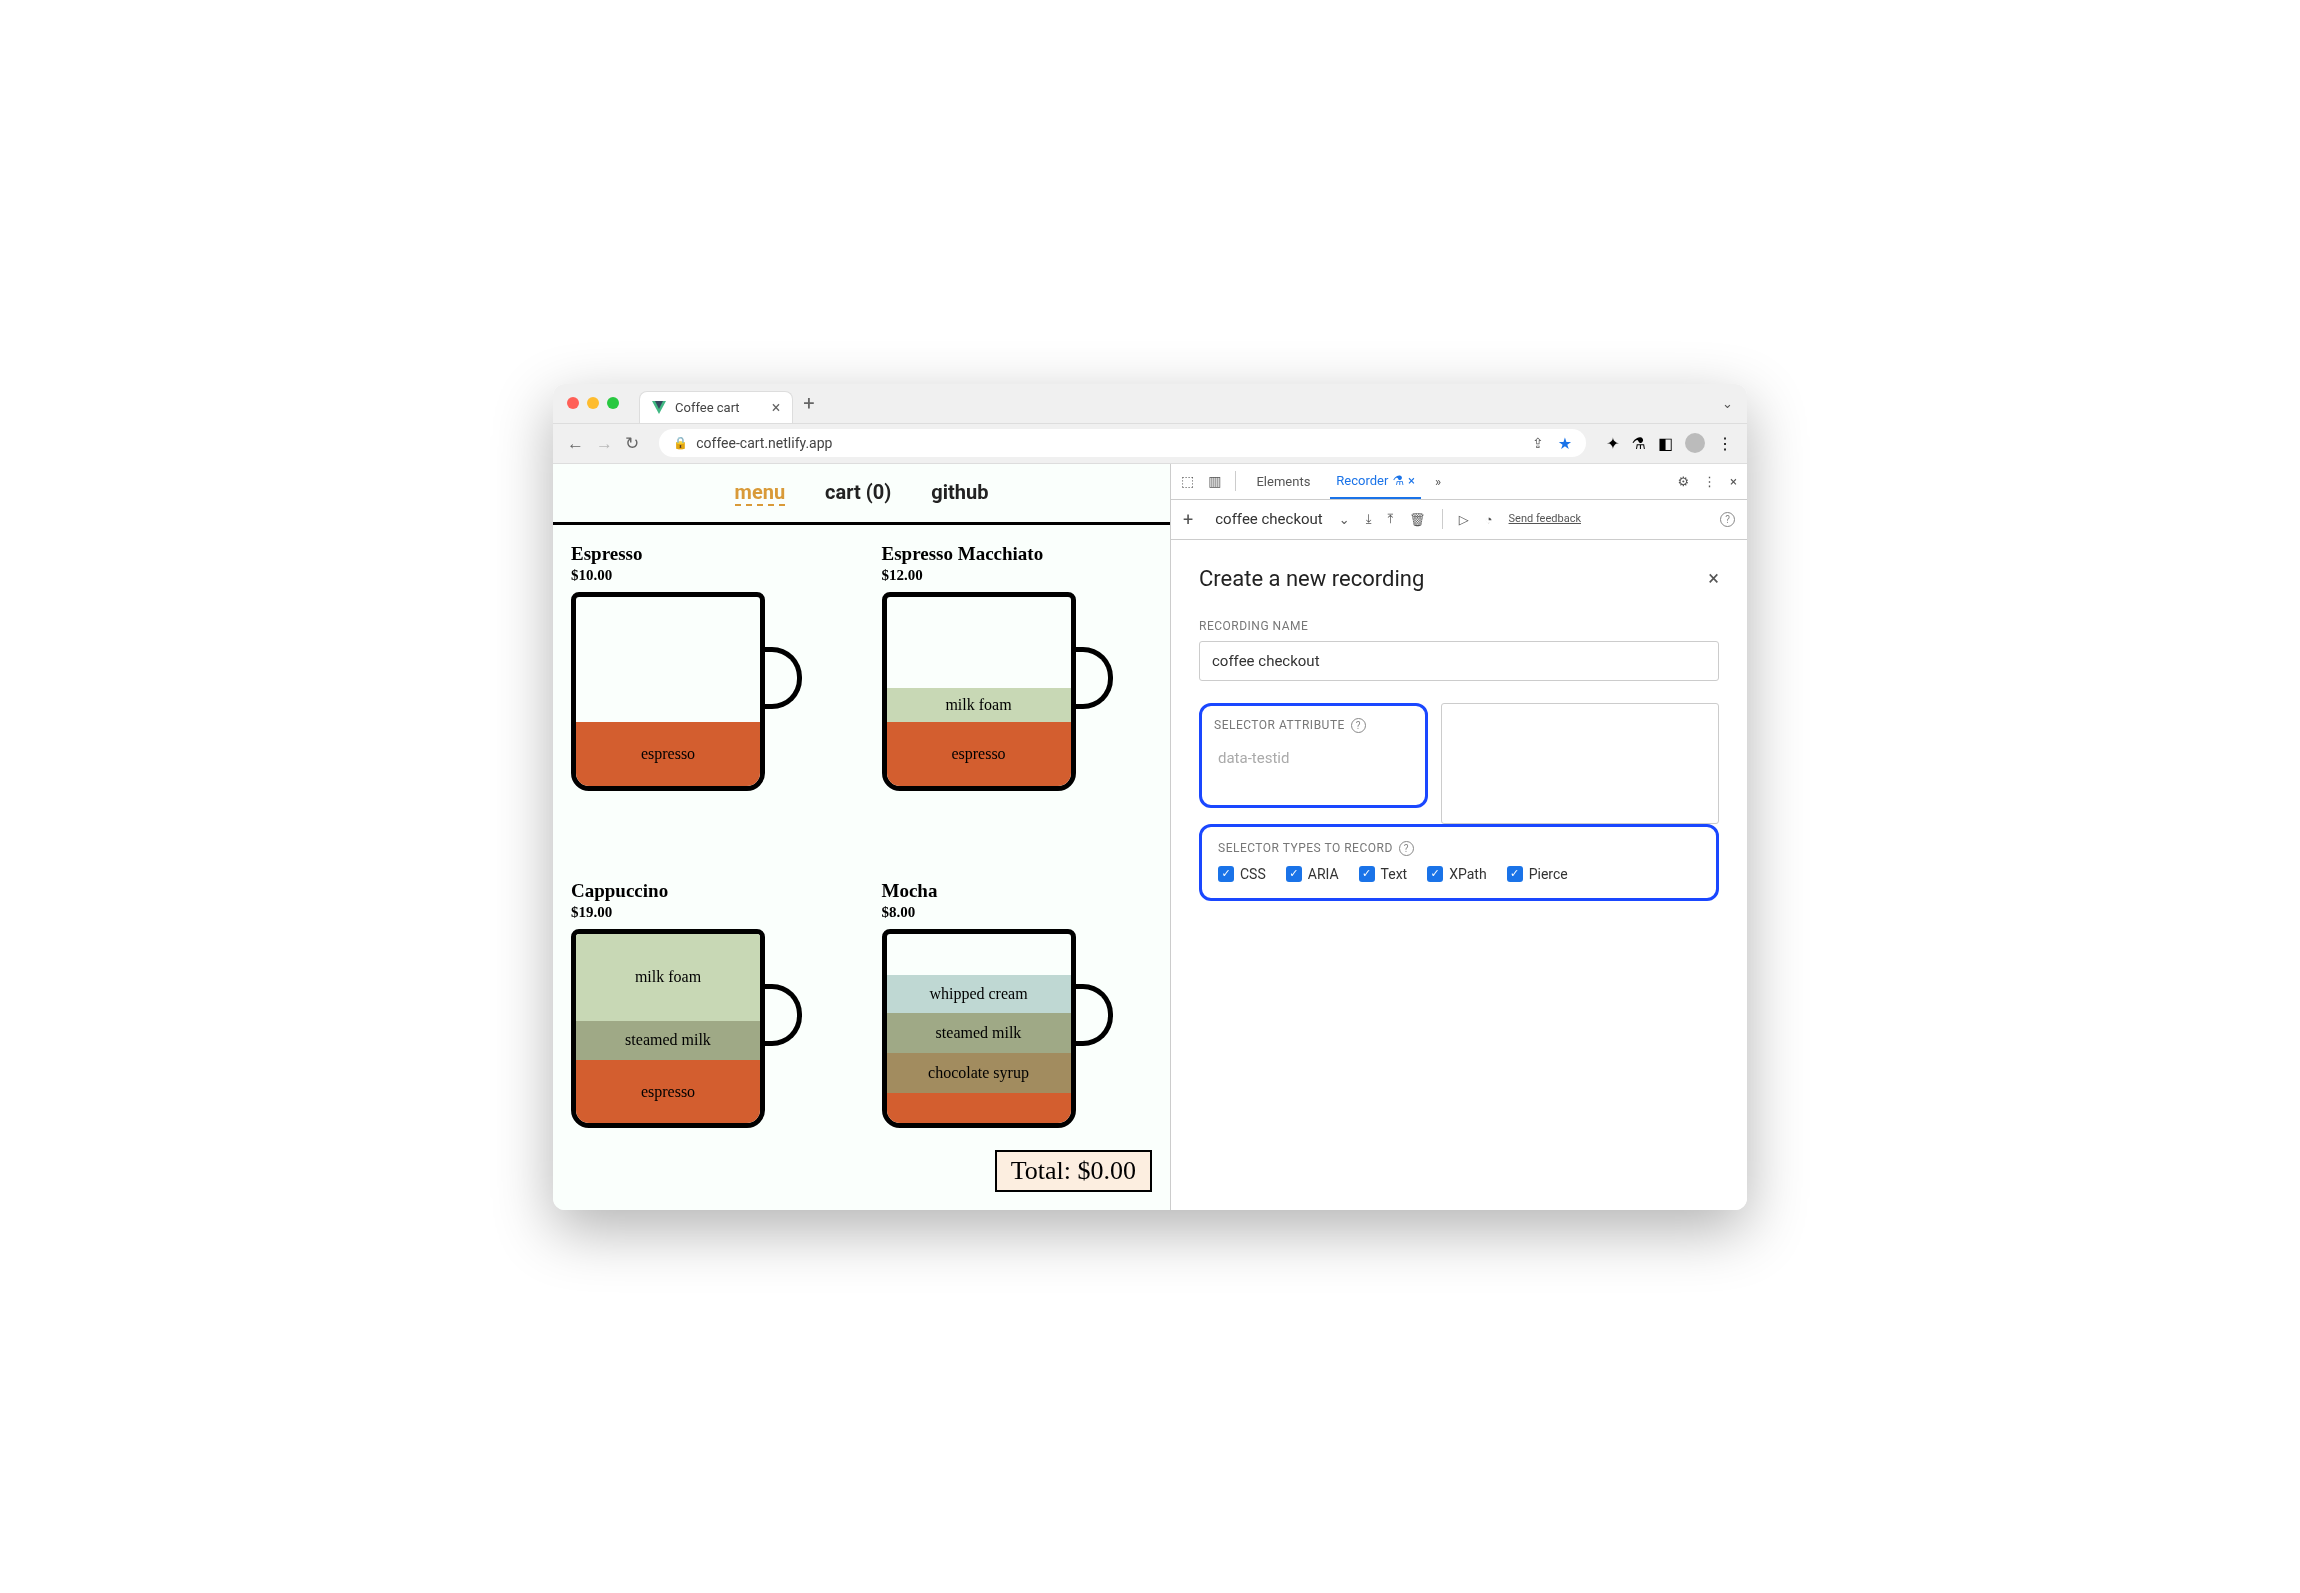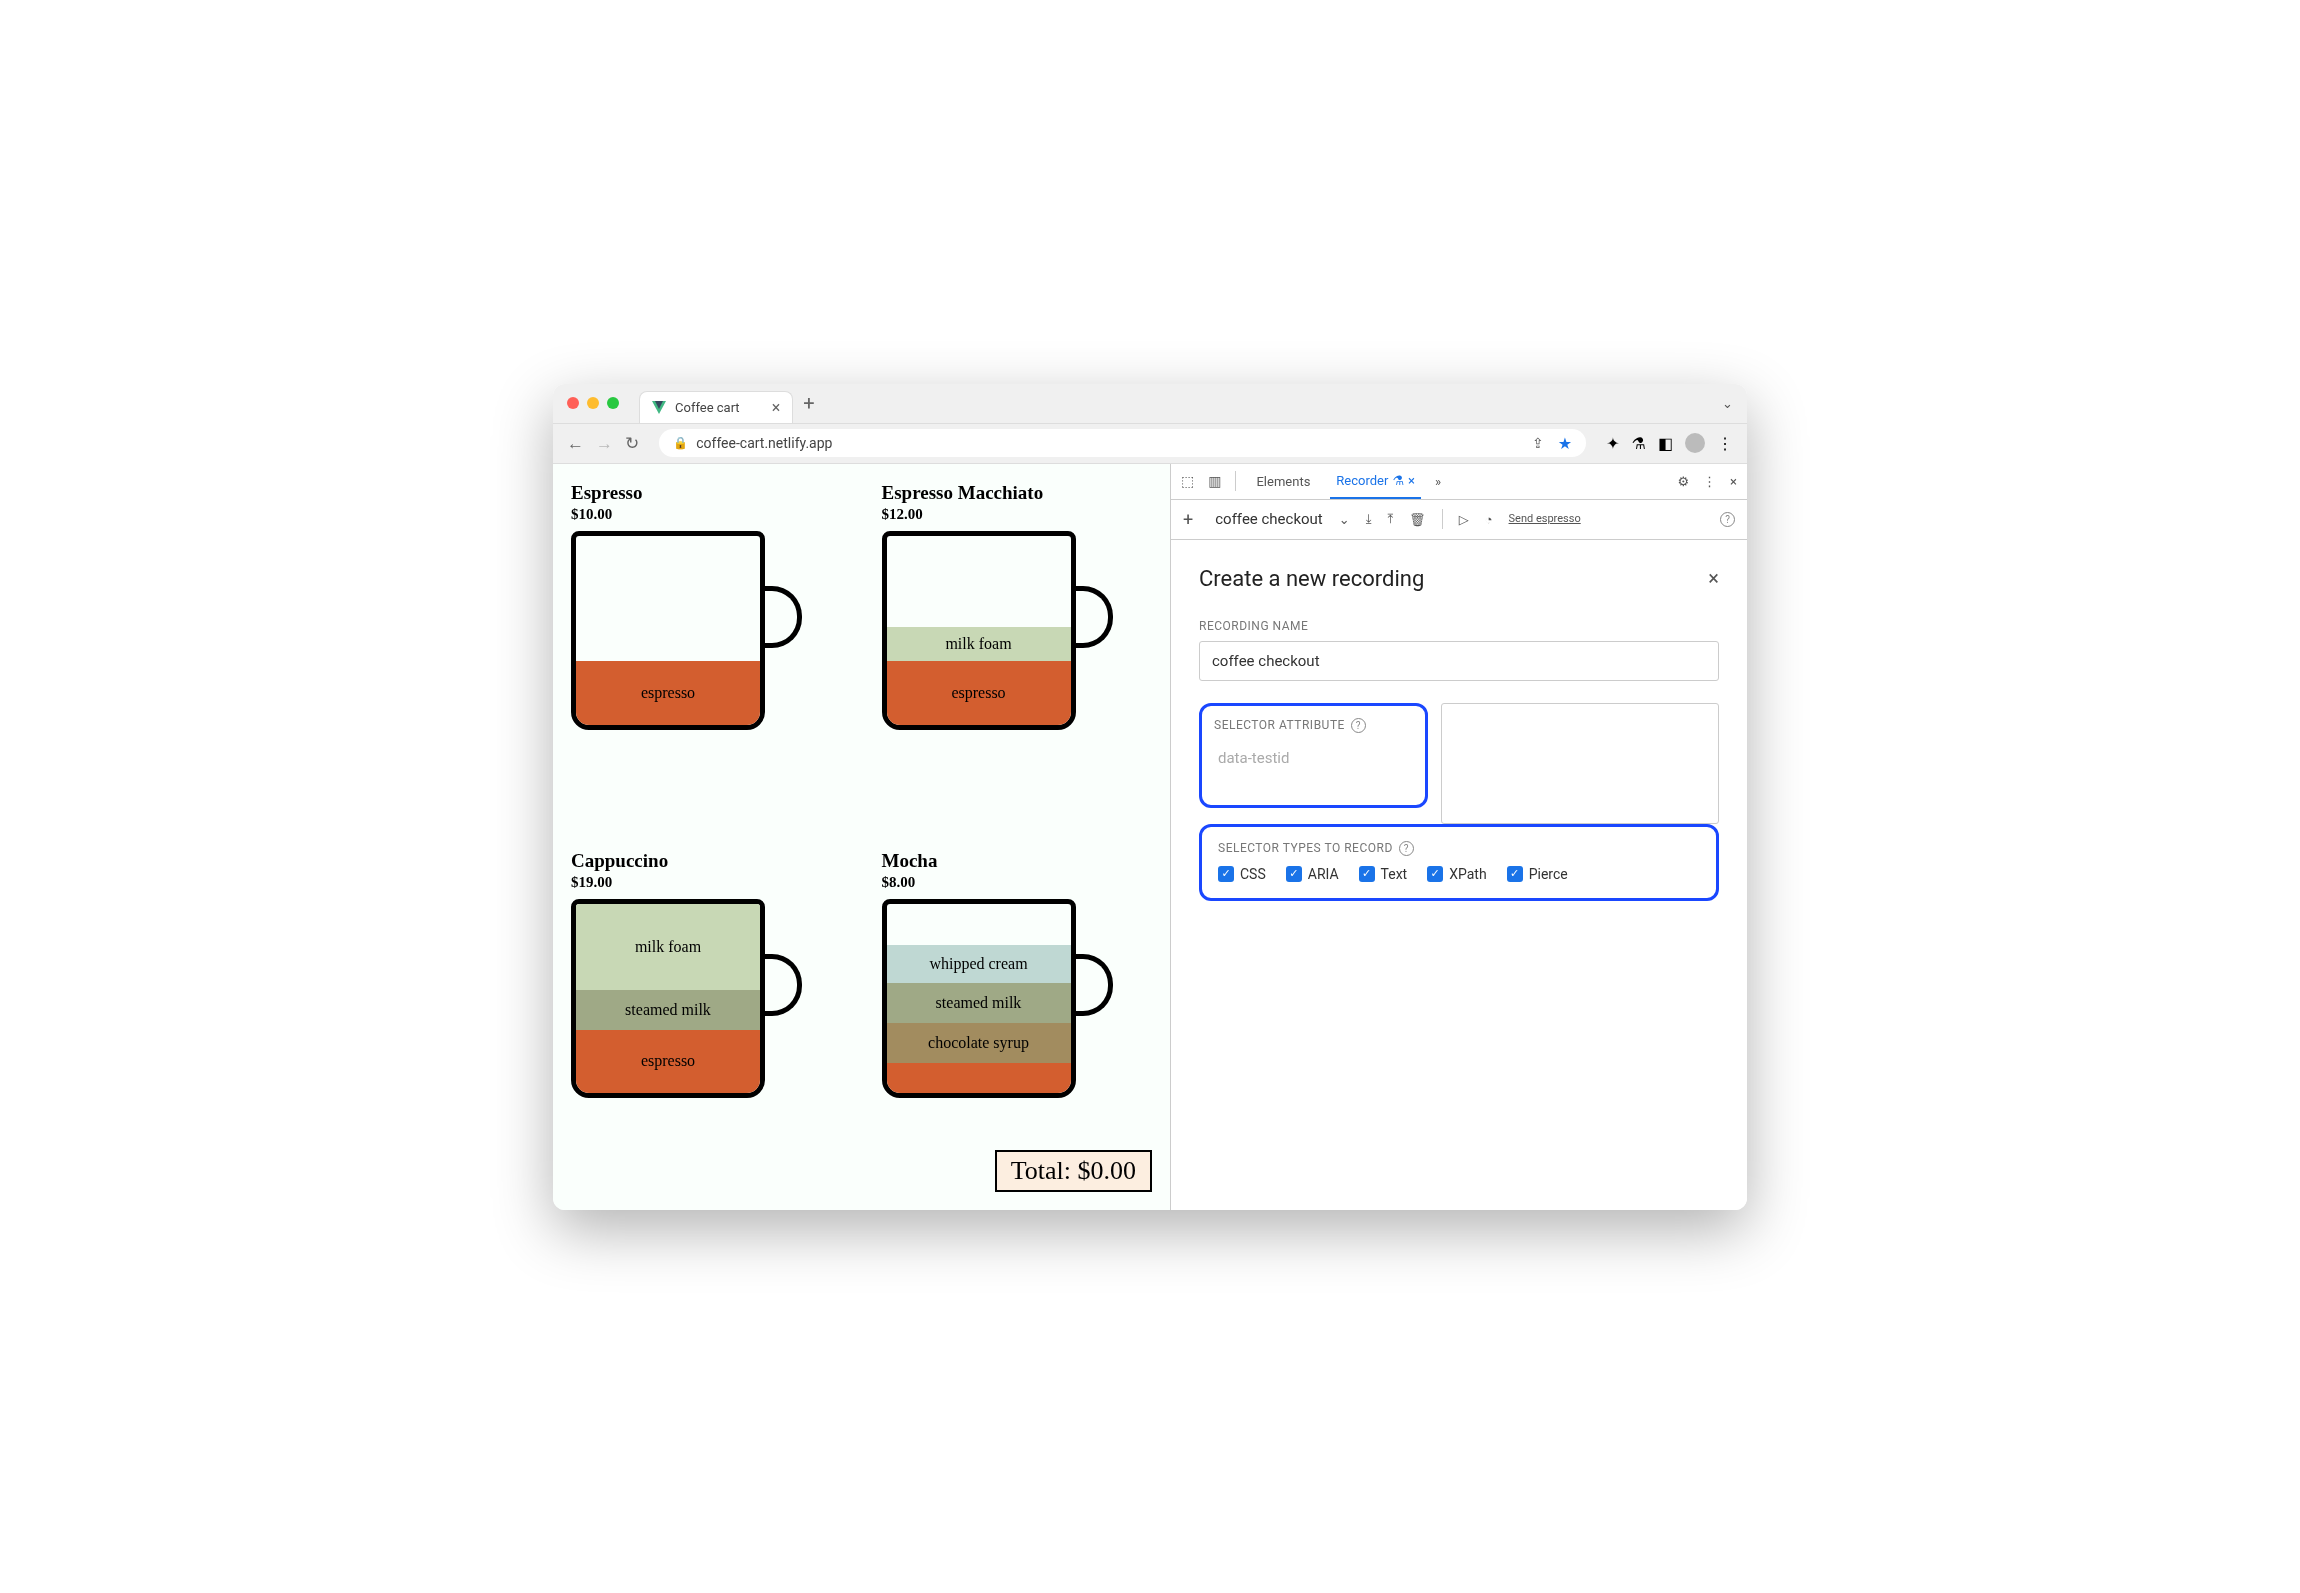--- a/index.html
+++ b/index.html
@@ -106,20 +106,25 @@
     </div>
     <span>✦</span>
     <span>⚗</span>
     <span>◧</span>
     <span style="width:20px;height:20px;border-radius:50%;background:#bbb;display:inline-block"></span>
     <span>⋮</span>
   </div>
 
   <div class="content">
     <div class="page">
+      <div class="nav">
+        <a class="active">menu</a>
+        <a>cart (0)</a>
+        <a>github</a>
+      </div>
       <div class="grid">
         <div class="product">
           <h3>Espresso</h3>
           <div class="price">$10.00</div>
           <div class="mug">
               <div class="cup">
             <div class="layer espresso">espresso</div>
           </div>
               <div class="handle"></div>
             </div>
@@ -185,21 +190,21 @@
       <div class="dt-toolbar">
         <span style="font-size:18px">+</span>
         <span class="name">coffee checkout</span>
         <span>⌄</span>
         <span>⤓</span>
         <span>⤒</span>
         <span>🗑</span>
         <span class="dt-sep"></span>
         <span>▷</span>
         <span>◔</span>
-        <span class="feedback"><span>Send espresso</span></span>
+        <span class="feedback"><span>Send feedback</span></span>
         <span style="margin-left:auto" class="help">?</span>
       </div>
 
       <div class="panel">
         <div class="panel-head">
           <h2>Create a new recording</h2>
           <span class="close-x">×</span>
         </div>
 
         <div class="label">RECORDING NAME</div>

